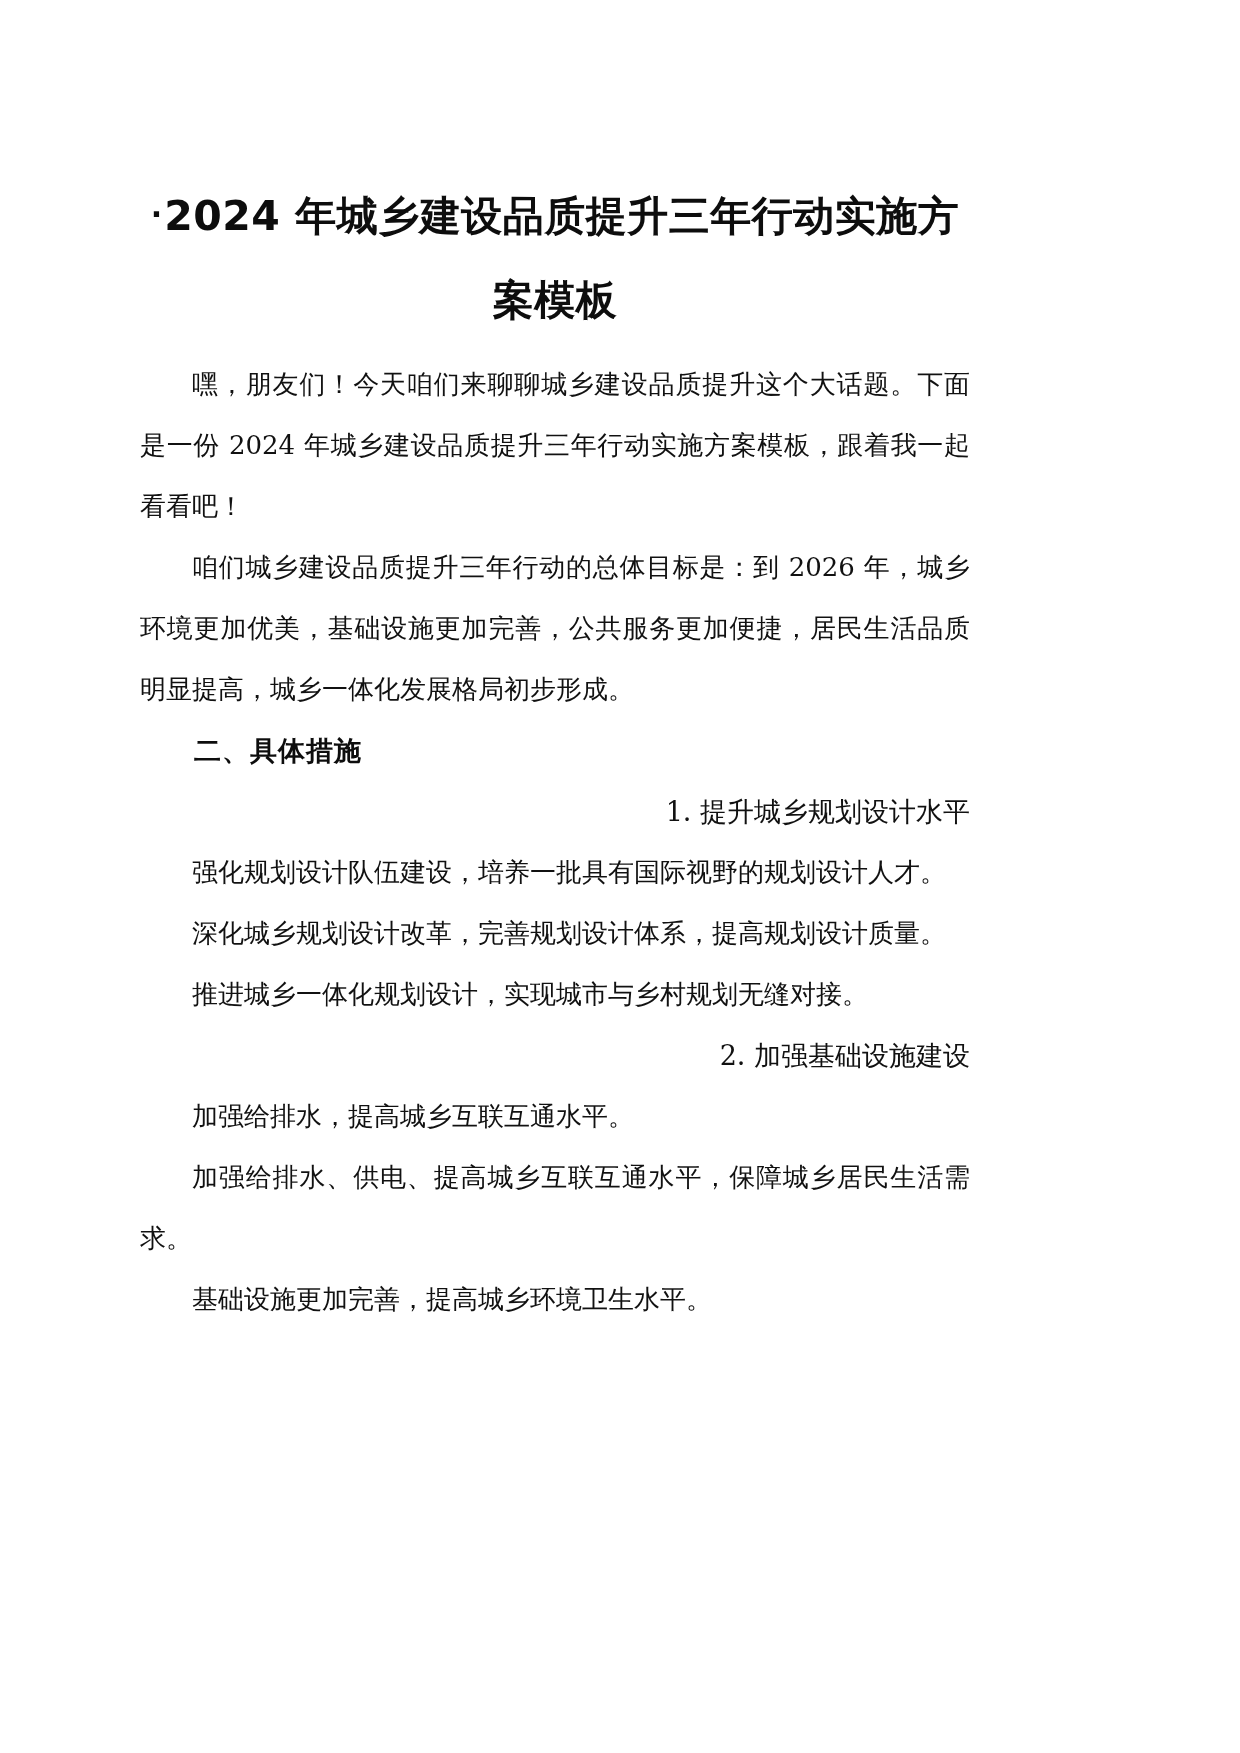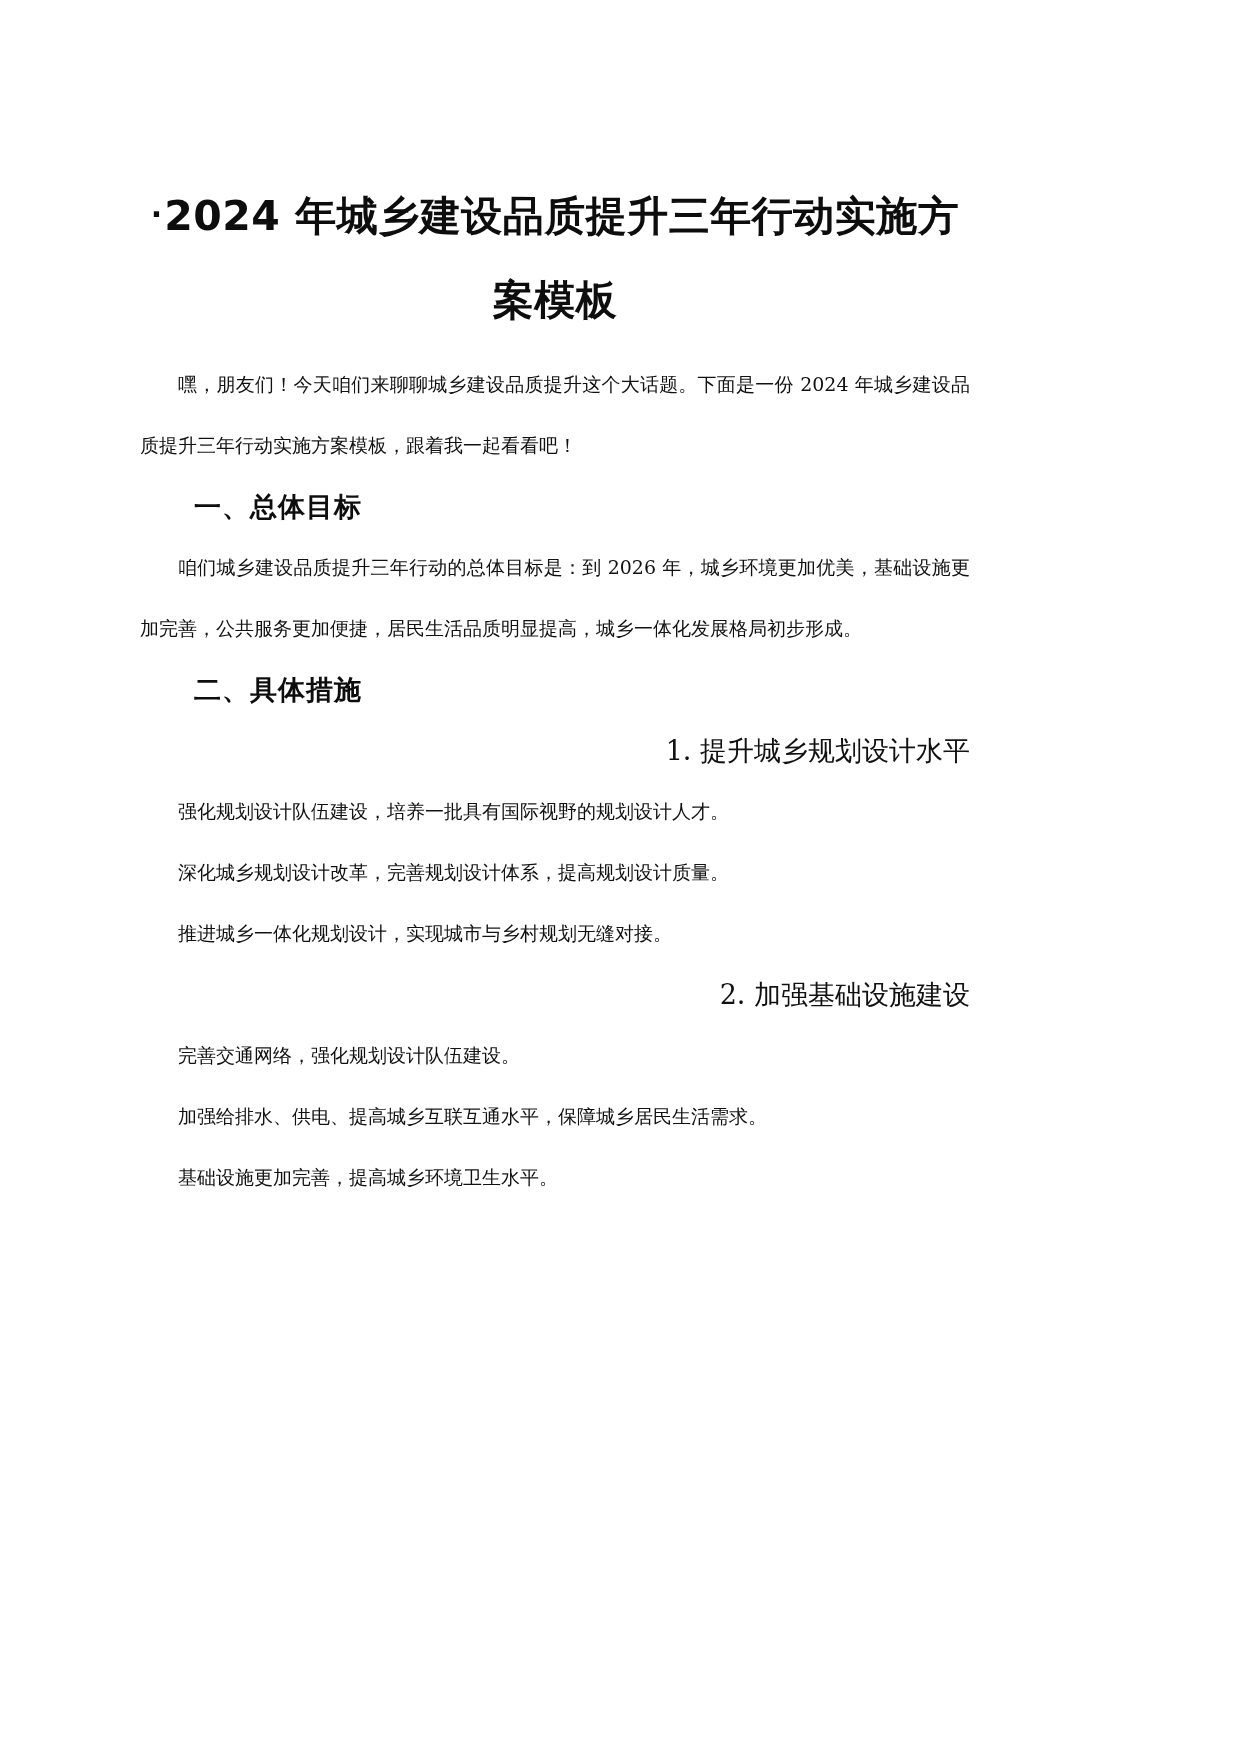--- a/index.html
+++ b/index.html
@@ -36,21 +36,21 @@
     padding-top: 144px;
     word-break: break-all;
   }
   .doc-title .lead-dot {
     font-size: 30px;
     vertical-align: 0.18em;
     letter-spacing: 2px;
   }
   p.para {
     font-family: "DejaVu Serif", "Liberation Serif", serif;
-    font-size: 19px;
+    font-size: 26px;
     line-height: 61px;
     color: #111111;
     margin: 0;
     text-align: justify;
     text-justify: inter-ideograph;
     text-indent: 2em;
     word-break: break-all;
   }
   h2.heading {
     font-family: "DejaVu Sans", "Liberation Sans", sans-serif;
@@ -79,36 +79,35 @@
 
 <div class="page">
   <div class="doc-body">
 
     <h1 class="doc-title"><span class="lead-dot">·</span><span>2024 年城乡建设品质提升三年行动实施方案模板</span></h1>
 
     <div class="spacer-title"></div>
 
     <p class="para">嘿，朋友们！今天咱们来聊聊城乡建设品质提升这个大话题。下面是一份 2024 年城乡建设品质提升三年行动实施方案模板，跟着我一起看看吧！</p>
 
-    <h2 class="heading">一、总体目标</h2>
 
     <p class="para">咱们城乡建设品质提升三年行动的总体目标是：到 2026 年，城乡环境更加优美，基础设施更加完善，公共服务更加便捷，居民生活品质明显提高，城乡一体化发展格局初步形成。</p>
 
     <h2 class="heading">二、具体措施</h2>
 
     <p class="item">1. 提升城乡规划设计水平</p>
 
     <p class="para">强化规划设计队伍建设，培养一批具有国际视野的规划设计人才。</p>
 
     <p class="para">深化城乡规划设计改革，完善规划设计体系，提高规划设计质量。</p>
 
     <p class="para">推进城乡一体化规划设计，实现城市与乡村规划无缝对接。</p>
 
     <p class="item">2. 加强基础设施建设</p>
 
-    <p class="para">完善交通网络，强化规划设计队伍建设。</p>
+    <p class="para">加强给排水，提高城乡互联互通水平。</p>
 
     <p class="para">加强给排水、供电、提高城乡互联互通水平，保障城乡居民生活需求。</p>
 
     <p class="para">基础设施更加完善，提高城乡环境卫生水平。</p>
 
   </div>
 </div>
 
 </body></html>

